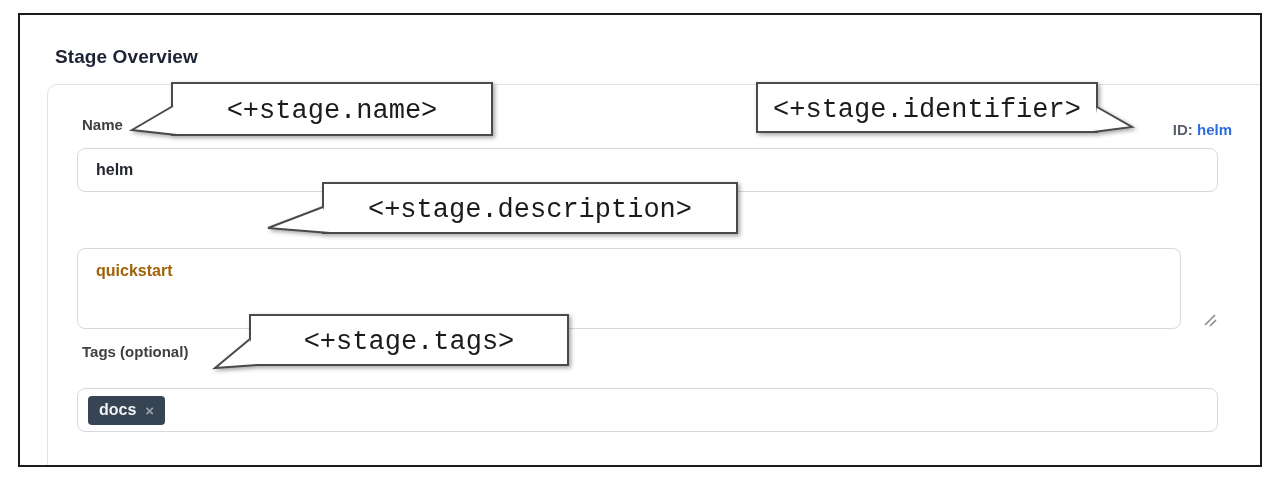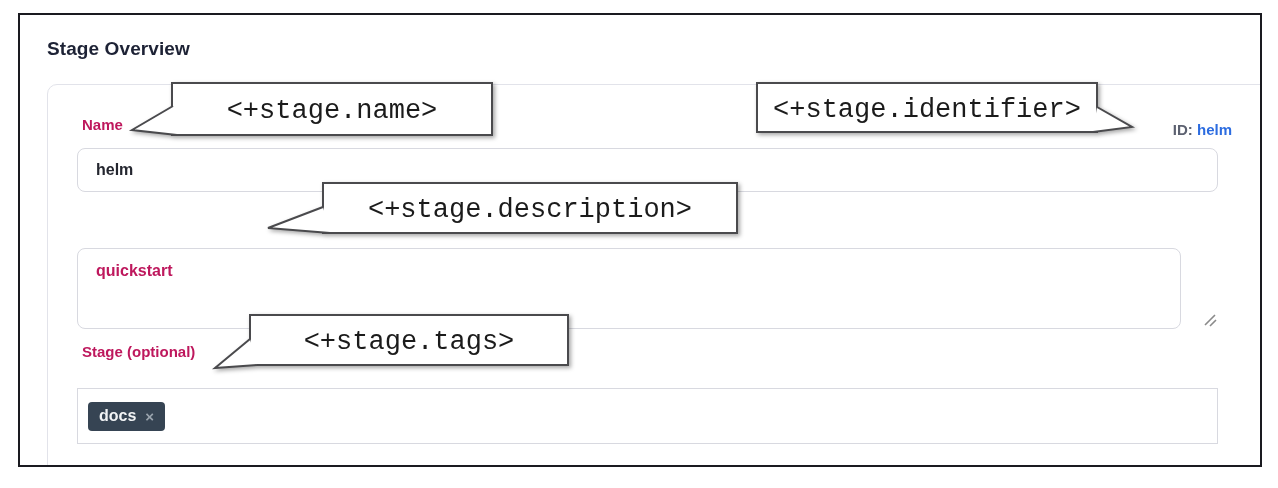--- a/index.html
+++ b/index.html
@@ -8,55 +8,55 @@
     font-family:"Liberation Sans",sans-serif;
     -webkit-font-smoothing:antialiased;
   }
   
   .frame{
     position:absolute;left:18px;top:13px;width:1244px;height:454px;
     border:2px solid #1a1a20;box-sizing:border-box;background:#ffffff;
     overflow:hidden;
   }
   .page-title{
-    position:absolute;left:23px;top:19px;margin:4px;
+    position:absolute;left:23px;top:19px;margin:12px;
     font-size:19px;font-weight:700;color:#1d2235;letter-spacing:.1px;
   }
   
   .panel{
     position:absolute;left:27px;top:69px;width:1400px;height:520px;
     background:#ffffff;border:1px solid #e2e3ea;border-radius:10px;
     box-sizing:border-box;
   }
   .field-label{
-    position:absolute;font-size:15px;font-weight:600;color:#be185d;
+    position:absolute;font-size:15px;font-weight:600;color:#404040;
   }
   .text-input{
     position:absolute;left:57px;width:1141px;height:44px;box-sizing:border-box;
     border:1px solid #d8d9e0;border-radius:8px;background:#ffffff;
     font-family:"Liberation Sans",sans-serif;font-size:16px;font-weight:600;color:#24262f;
     padding:0 18px;outline:none;
   }
   .text-area{
     position:absolute;left:57px;top:233px;width:1104px;height:81px;box-sizing:border-box;
     border:1px solid #d8d9e0;border-radius:8px;background:#ffffff;
-    font-family:"Liberation Sans",sans-serif;font-size:16px;font-weight:600;color:#be185d;
+    font-family:"Liberation Sans",sans-serif;font-size:16px;font-weight:600;color:#a16207;
     padding:12px 18px;outline:none;resize:none;line-height:1.3;
   }
   .resize-handle{
     position:absolute;left:1182px;top:297px;width:15px;height:15px;cursor:nwse-resize;
   }
   .id-row{
     position:absolute;right:28px;top:106px;font-size:15px;white-space:nowrap;
   }
   .id-label{color:#5c6170;font-weight:600;margin-top:36px;}
   .id-value{color:#2c6ce0;font-weight:600;cursor:pointer;}
   .tags-field{
-    position:absolute;left:57px;top:373px;width:1141px;height:56px;box-sizing:border-box;
-    border:1px solid #d8d9e0;border-radius:0;background:#ffffff;
+    position:absolute;left:57px;top:373px;width:1141px;height:44px;box-sizing:border-box;
+    border:1px solid #d8d9e0;border-radius:8px;background:#ffffff;
     display:flex;align-items:center;padding:0 10px;cursor:text;
   }
   .tag-chip{
     display:inline-flex;align-items:center;height:29px;padding:0 11px;
     background:#364453;border-radius:4px;line-height:1;
   }
   .tag-chip .tag-text{color:#f1f3f5;font-size:16px;font-weight:700;}
   .tag-chip .tag-remove{
     color:#9aa4ae;font-size:15px;font-weight:700;margin-left:9px;cursor:pointer;
   }
@@ -90,21 +90,21 @@
 
   <input class="text-input" style="top: 133px;" type="text" value="helm">
 
 
   <textarea class="text-area" style="">quickstart</textarea>
 
   <svg class="resize-handle" viewBox="0 0 15 15">
     <path d="M3,13 L13,3 M8,14 L14,8" stroke="#8a8a8a" stroke-width="1.6" fill="none"></path>
   </svg>
 
-  <label class="field-label" style="left:62px;top:328px;">Stage (optional)</label>
+  <label class="field-label" style="left:62px;top:328px;">Tags (optional)</label>
 
   <div class="tags-field">
     <span class="tag-chip">
       <span class="tag-text">docs</span>
       <span class="tag-remove">×</span>
     </span>
   </div>
 
 </div>
 

